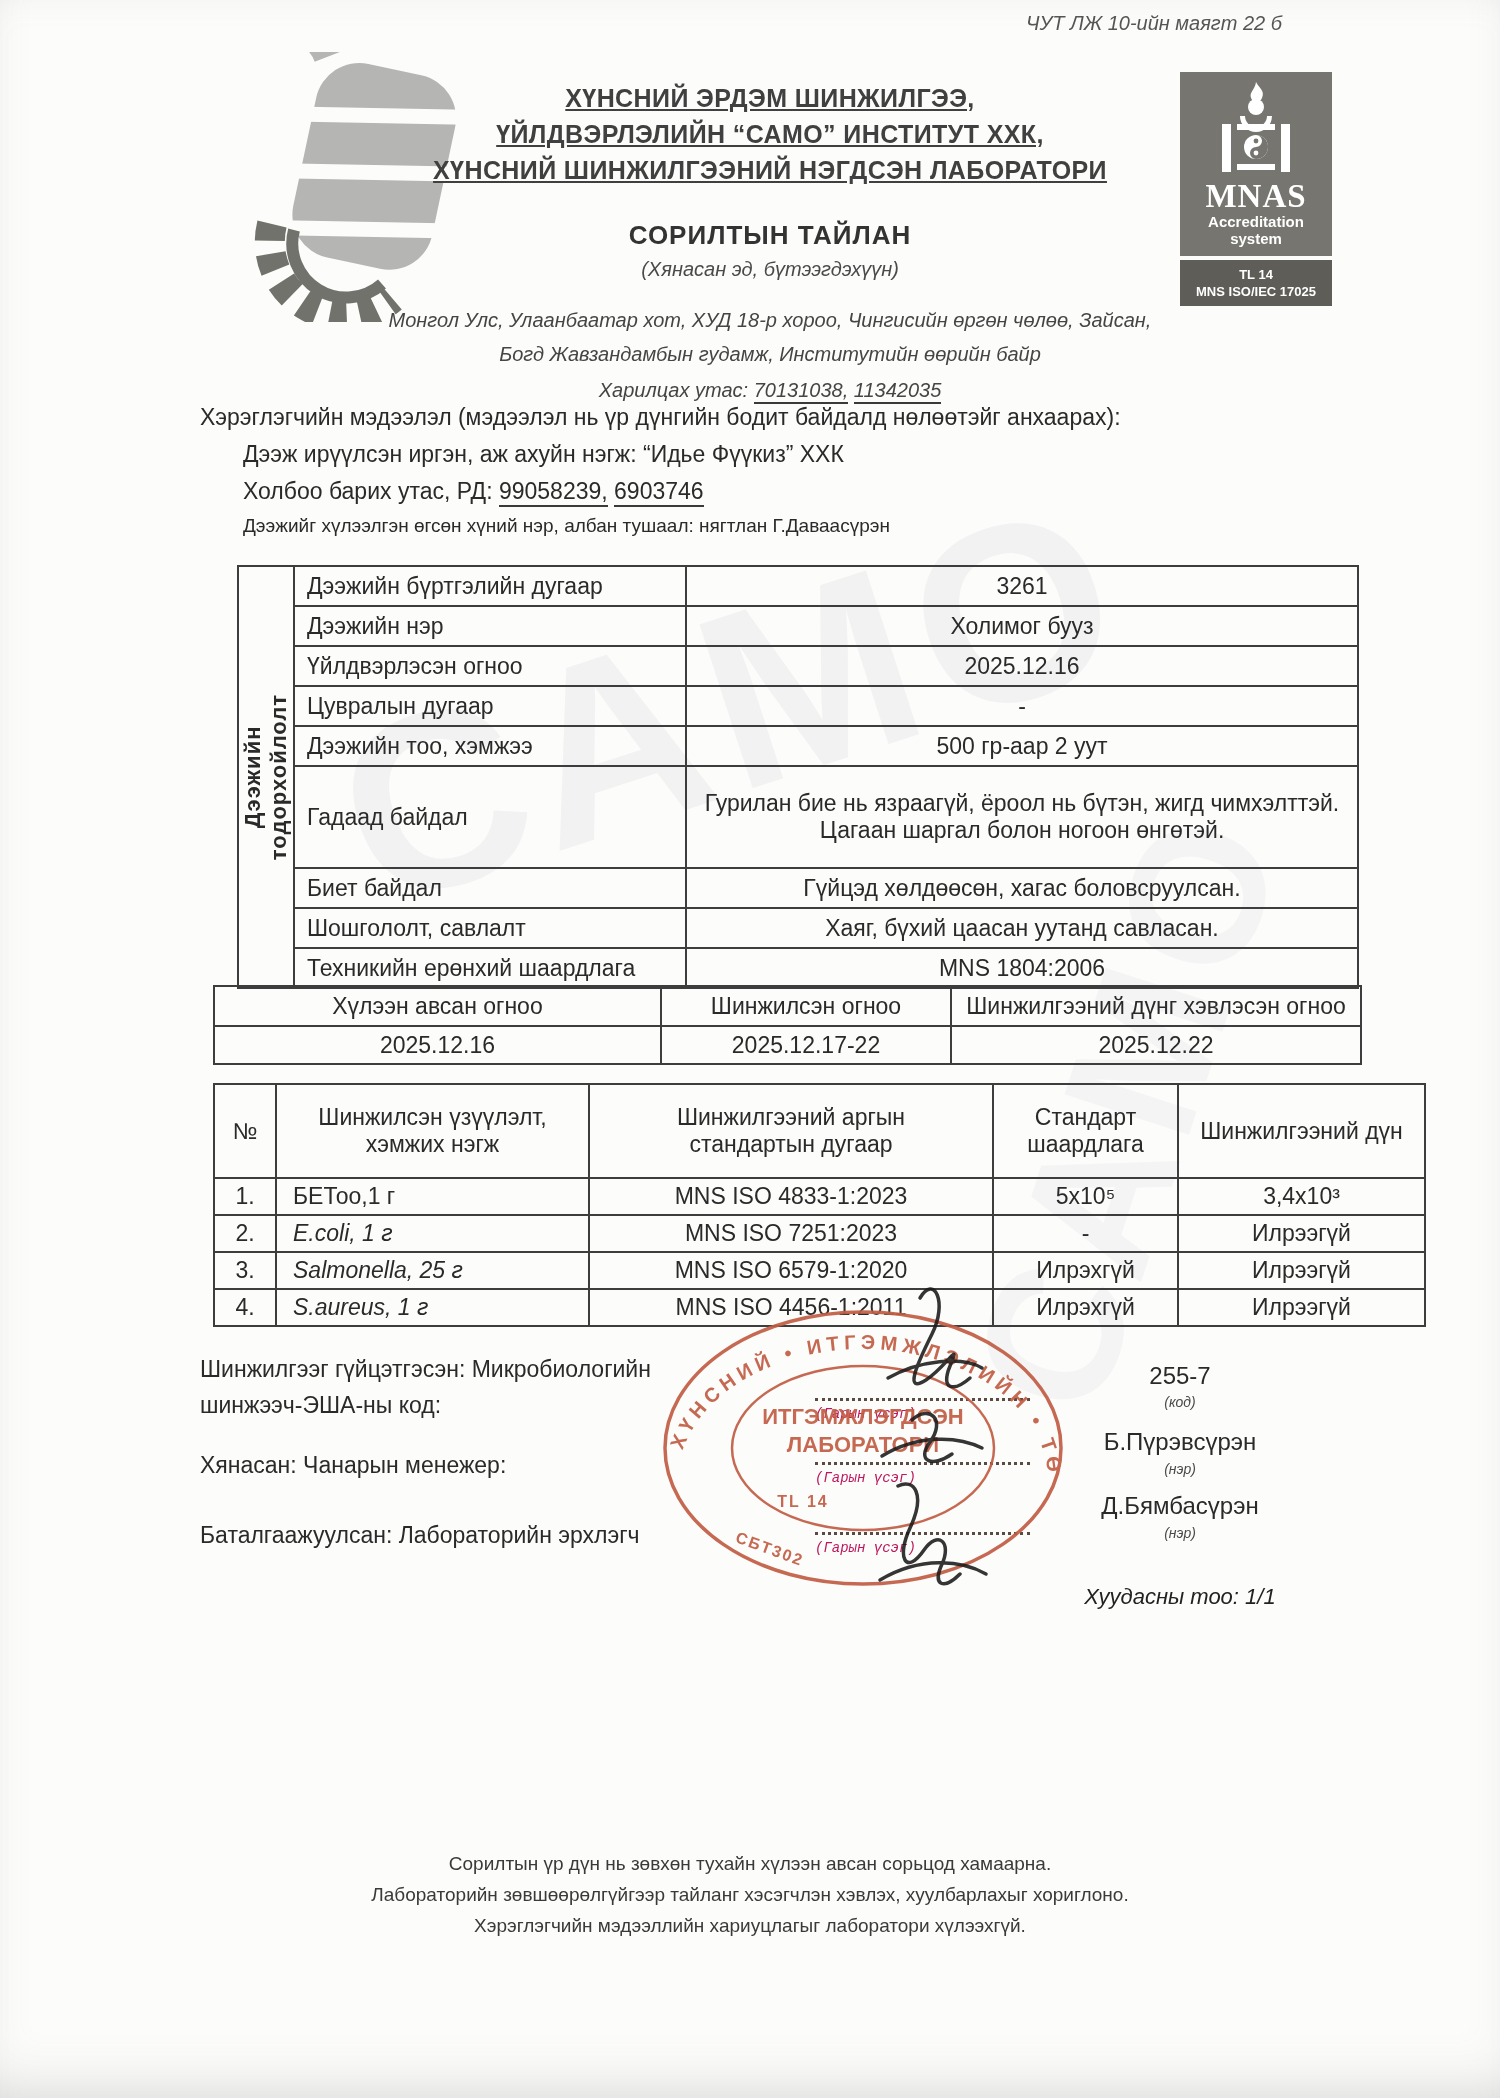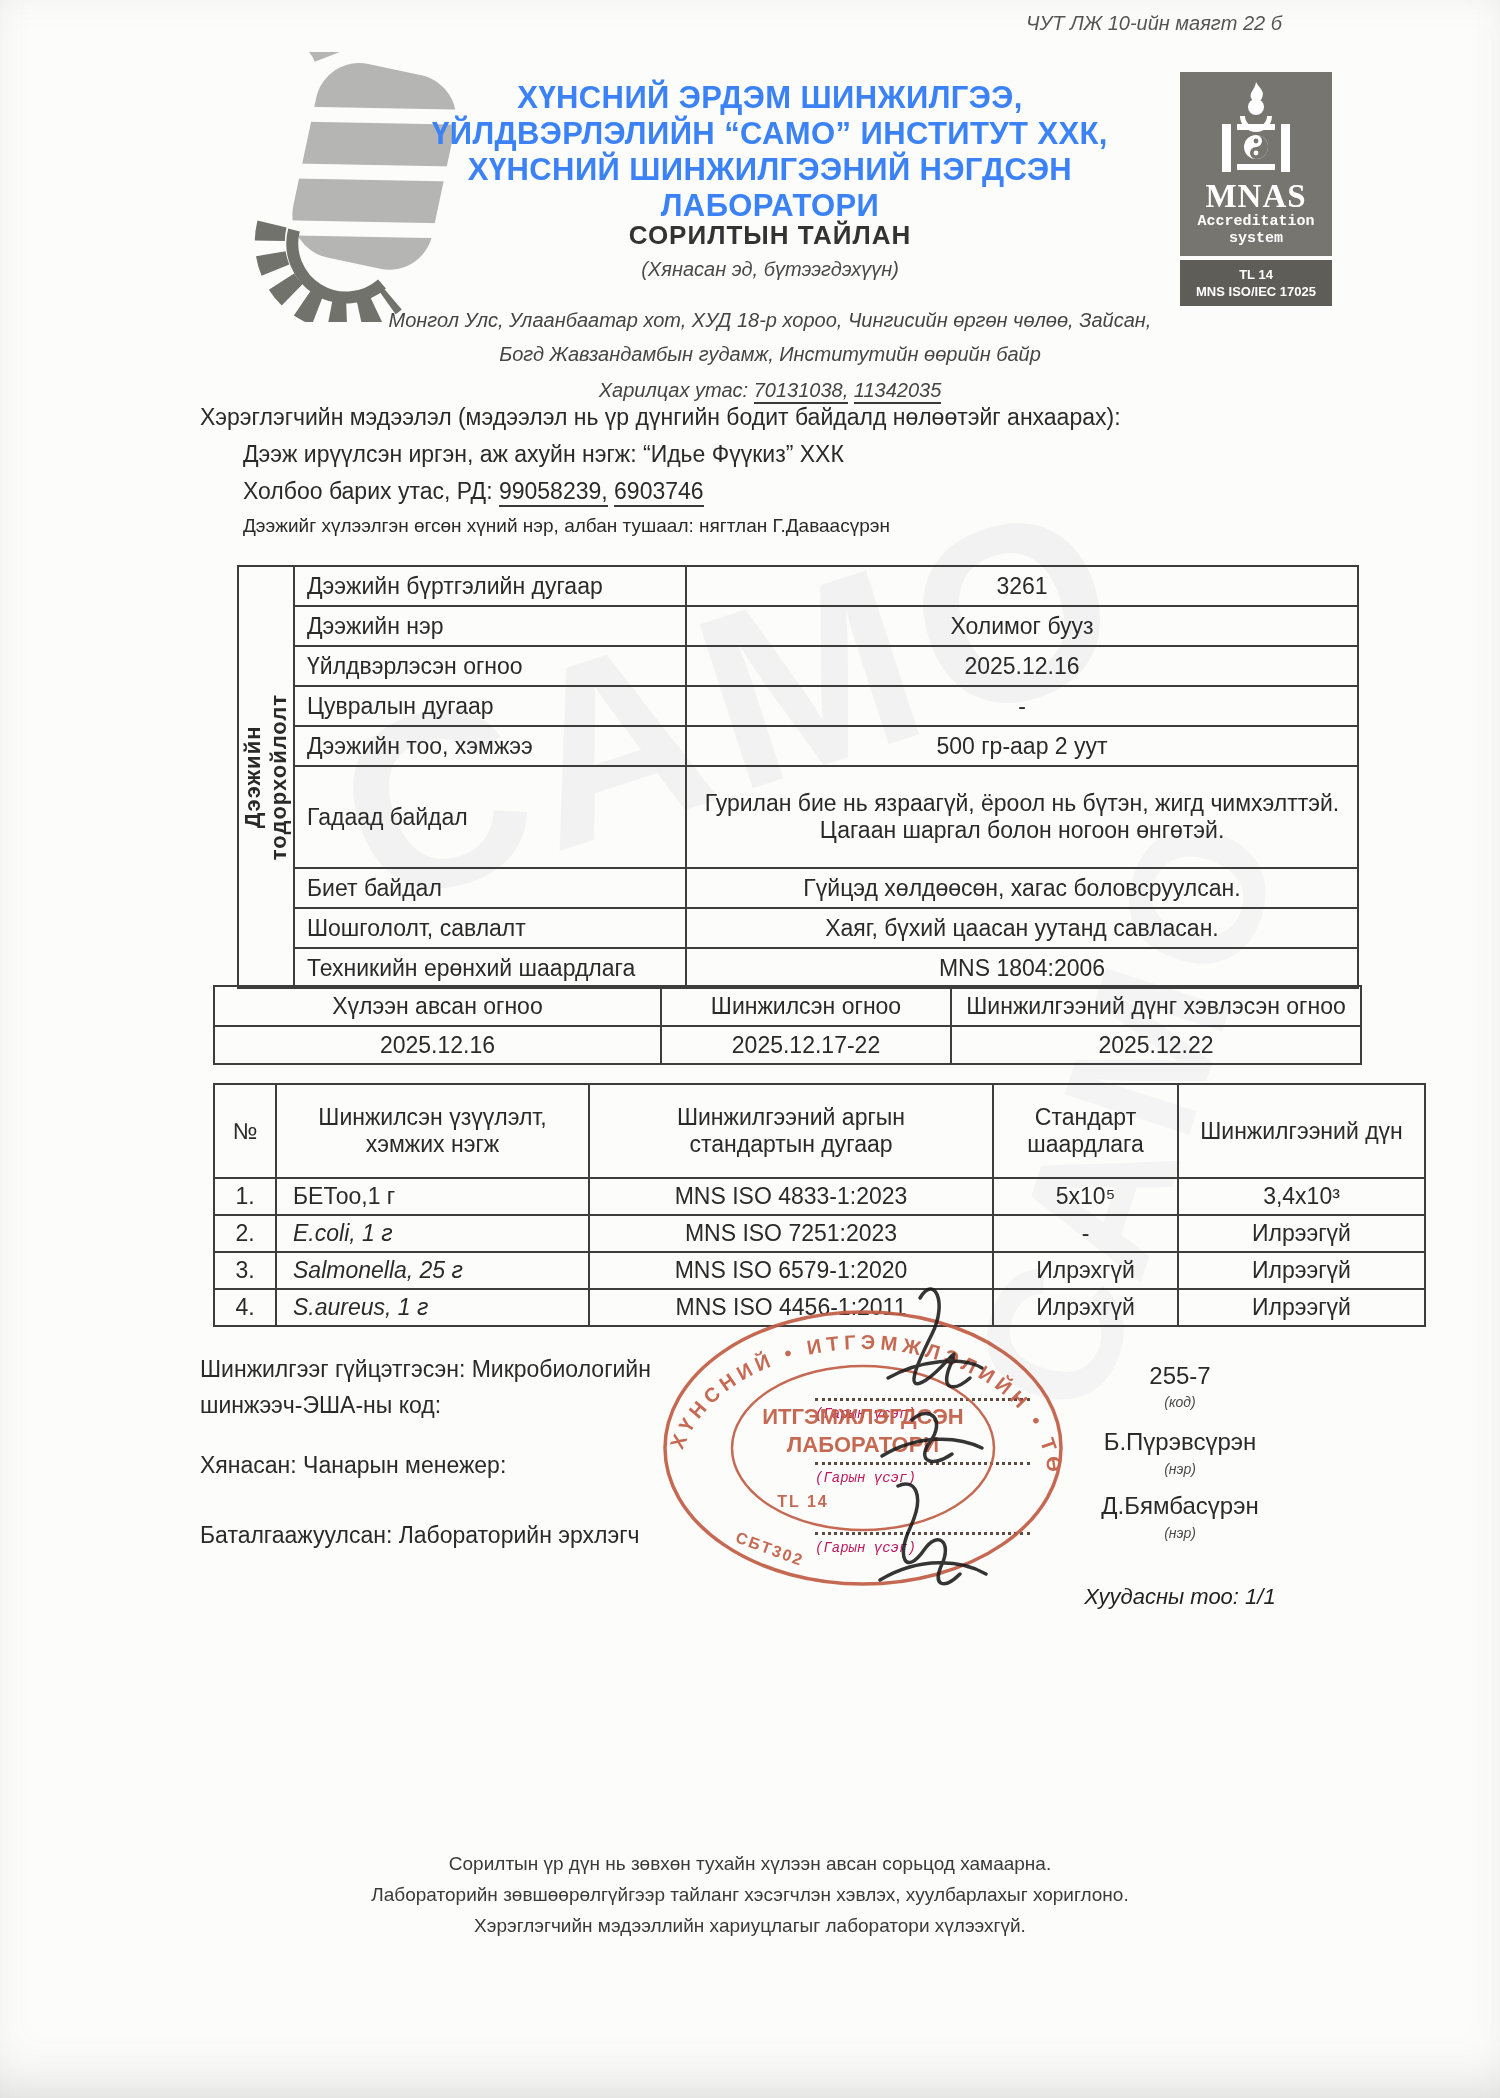--- a/index.html
+++ b/index.html
@@ -18,31 +18,31 @@
   
   .wm{position:absolute;font-weight:bold;pointer-events:none;white-space:nowrap;}
   .wm-a{top:560px;left:330px;font-size:250px;color:rgba(168,178,188,.13);transform:rotate(-18deg);letter-spacing:12px;}
   .wm-b{top:1000px;left:820px;font-size:190px;color:rgba(168,178,188,.10);transform:rotate(-72deg);letter-spacing:10px;}
 
   
   .form-note{top:12px;right:218px;font-style:italic;font-size:20px;color:#555;}
 
   
   .org-block{top:80px;left:395px;width:750px;text-align:center;}
-  .org-line{font-size:31px;font-weight:bold;line-height:36px;color:#3b82f6;letter-spacing:.4px;}
+  .org-line{font-size:25px;font-weight:bold;line-height:36px;color:#404040;letter-spacing:.4px;text-decoration:underline;}
   .report-title{top:220px;left:395px;width:750px;text-align:center;font-size:26px;font-weight:bold;letter-spacing:1px;color:#333;}
   .report-subtitle{top:258px;left:395px;width:750px;text-align:center;font-size:20px;font-style:italic;color:#4a4a4a;}
   .address-block{top:303px;left:330px;width:880px;text-align:center;font-style:italic;font-size:20px;color:#454545;line-height:34px;}
   .phone-line{margin-top:2px;}
 
   
   .mnas{top:72px;left:1180px;width:152px;}
   .mnas-top{background:#76756f;text-align:center;padding:8px 0 9px;}
   .mnas-acronym{font-family:"Liberation Serif","DejaVu Serif",serif;font-weight:bold;font-size:33px;color:#fff;letter-spacing:1px;line-height:34px;margin-top:1px;}
-  .mnas-line{font-family:Liberation Mono, monospace;font-weight:bold;font-size:15px;color:#fff;line-height:17px;}
+  .mnas-line{font-family:Liberation Sans, sans-serif;font-weight:bold;font-size:15px;color:#fff;line-height:17px;}
   .mnas-bottom{background:#5e5d58;color:#fff;text-align:center;font-size:13px;font-weight:bold;line-height:17px;padding:6px 0;margin-top:4px;}
 
   
   .cust-heading{top:404px;left:200px;font-size:23px;}
   .cust-line1{top:441px;left:243px;font-size:23px;}
   .cust-line2{top:478px;left:243px;font-size:23px;}
   .cust-line3{top:515px;left:243px;font-size:19px;}
 
   
   table.doc{border-collapse:collapse;position:absolute;table-layout:fixed;}

